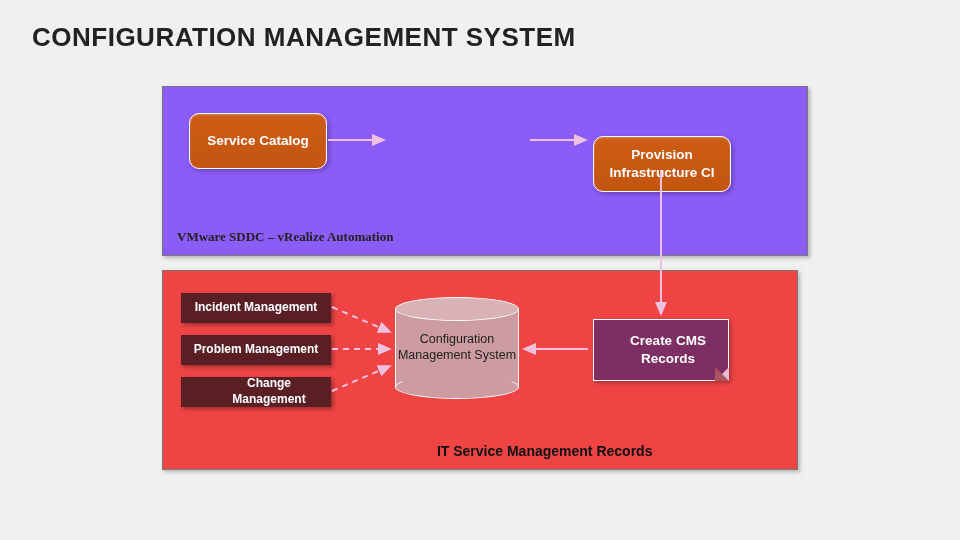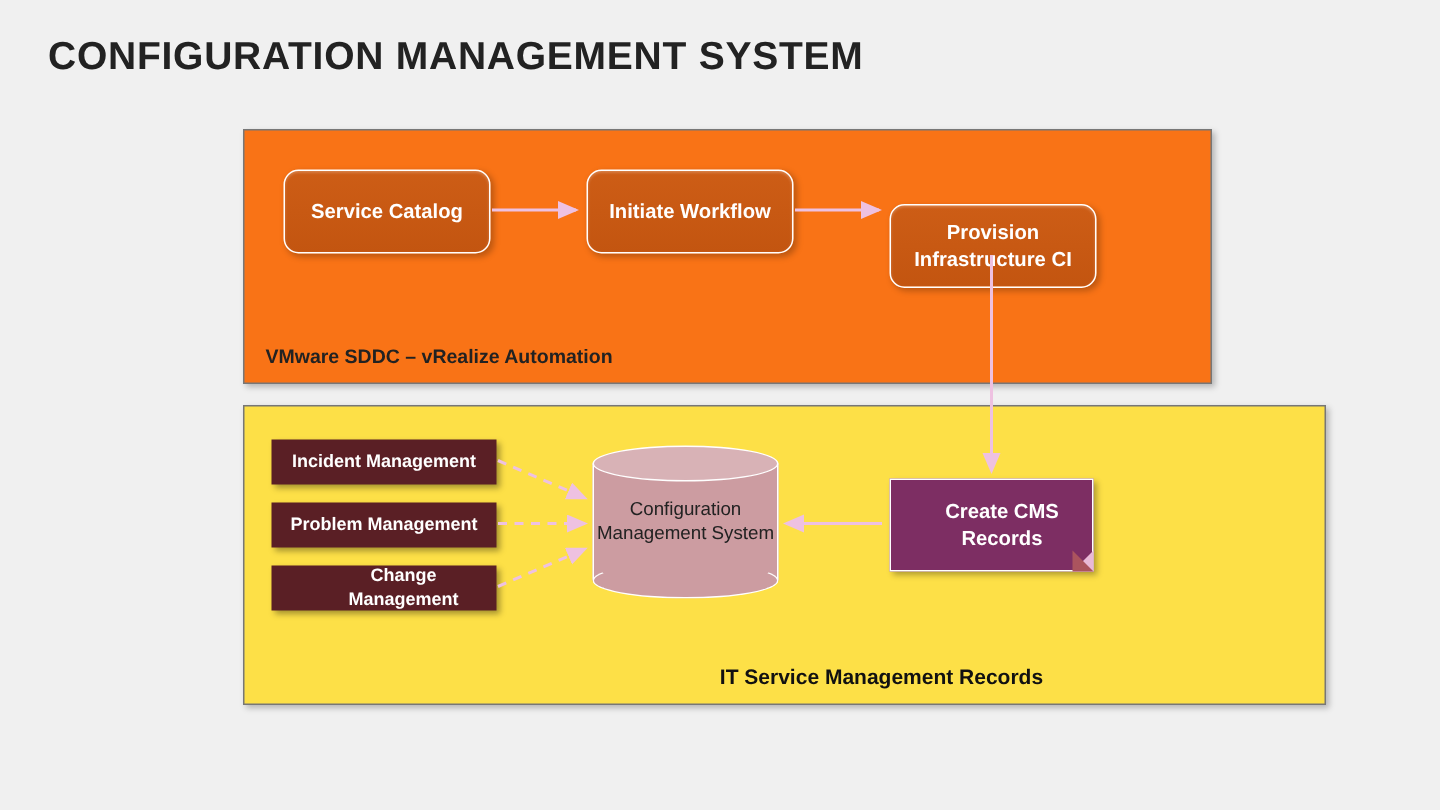--- a/index.html
+++ b/index.html
@@ -22,36 +22,36 @@
   .panel {
     position: absolute;
     border: 1px solid #777;
     box-shadow: 2px 2px 4px rgba(0,0,0,0.25);
   }
   .panel-top {
     left: 162px;
     top: 86px;
     width: 646px;
     height: 170px;
-    background: #f97316;
+    background: #8b5cf6;
   }
   .panel-bottom {
     left: 162px;
     top: 270px;
-    width: 722px;
+    width: 636px;
     height: 200px;
-    background: #fde047;
+    background: #ef4444;
   }
   .panel-label {
     position: absolute;
     color: #222;
     font-size: 13px;
     font-weight: 600;
   }
-  .panel-top .panel-label { left: 14px; bottom: 10px; }
+  .panel-top .panel-label { left: 14px; bottom: 10px; font-family: Liberation Serif, serif; }
   .panel-bottom .panel-label {
     left: 50%;
     bottom: 10px;
     transform: translateX(-20%);
     color: #111;
     font-size: 14px;
   }
   .node {
     position: absolute;
     display: flex;
@@ -161,23 +161,20 @@
 </style>
 </head>
 <body>
 
 <div class="title">CONFIGURATION MANAGEMENT SYSTEM</div>
 
 <div class="panel panel-top">
   <div class="node node-round" style="left:26px; top:26px;">
     <span>Service Catalog</span>
   </div>
-  <div class="node node-round" style="left:228px; top:26px;">
-    <span>Initiate Workflow</span>
-  </div>
   <div class="node node-round" style="left:430px; top:26px;margin-top:23px;">
     <span>Provision Infrastructure CI</span>
   </div>
   <div class="panel-label">VMware SDDC – vRealize Automation</div>
 </div>
 
 <div class="panel panel-bottom">
   <div class="node node-dark" style="left:18px; top:22px;">
     <span>Incident Management</span>
   </div>

